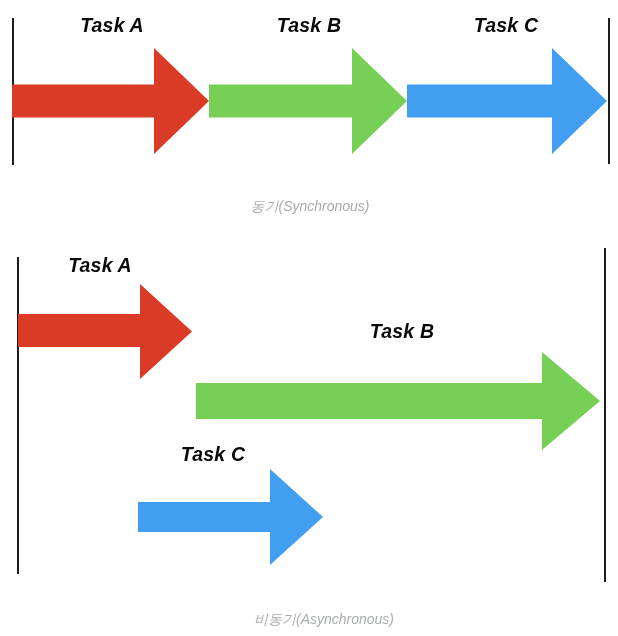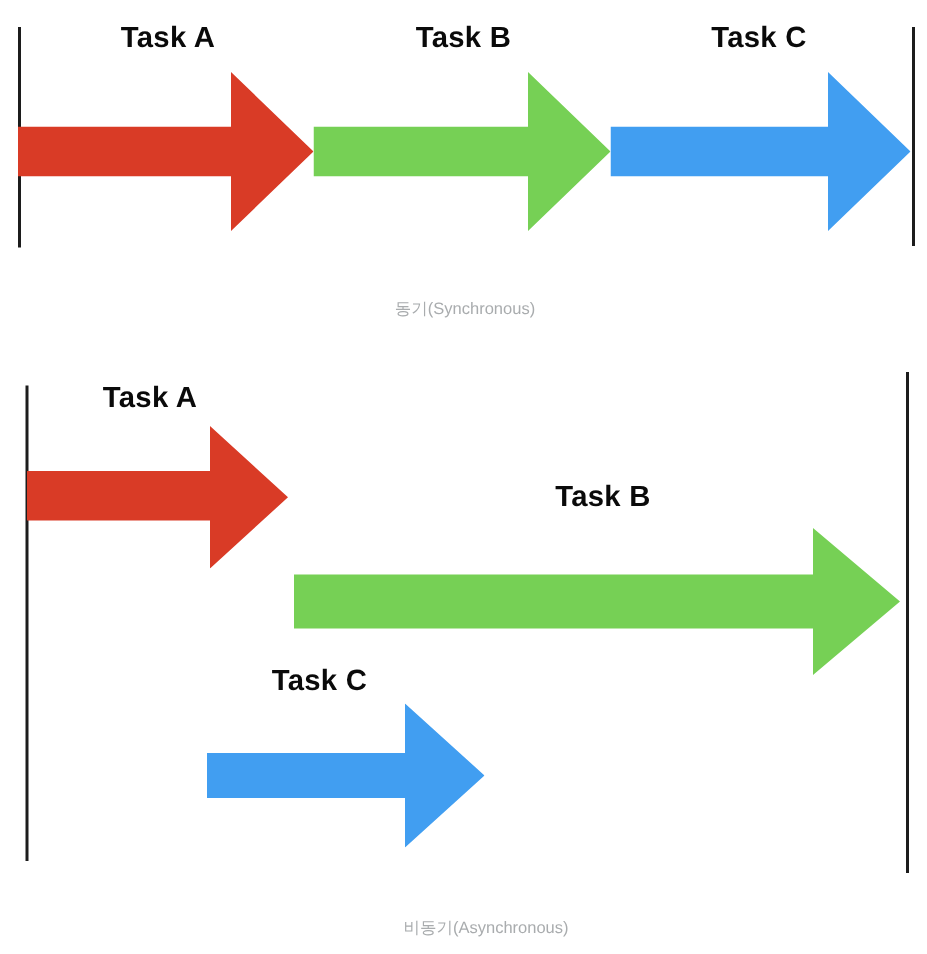--- a/index.html
+++ b/index.html
@@ -3,41 +3,41 @@
 <meta charset="utf-8">
 <style>
   * { margin: 0; padding: 0; box-sizing: border-box; }
   html, body { width: 618px; height: 636px; }
   body {
     font-family: "Liberation Sans", "DejaVu Sans", sans-serif;
     background: var(--background, #ffffff);
     position: relative;
     overflow: hidden;
   }
-  .diagram { position: absolute; inset: 0; }
+  .diagram { position: absolute; inset: 0; font-style: italic; }
   .vline {
     position: absolute;
     width: 2px;
     background: var(--timeline, #1c1c1c);
   }
   .task-label {
     position: absolute;
     transform: translateX(-50%);
     font-weight: bold;
     font-size: 19.5px;
     line-height: 22px;
     color: var(--label, #0a0a0a);
     white-space: nowrap;
     letter-spacing: 0.2px;
   }
   .arrow { position: absolute; display: block; }
   .caption {
     position: absolute;
     transform: translateX(-50%);
-    font-size: 11px;
+    font-size: 14px;
     line-height: 18px;
     color: var(--caption, #a9acae);
     white-space: nowrap;
   }
 
   
   #sync-line-left  { left: 12px;  top: 18px; height: 147px; }
   #sync-line-right { left: 608px; top: 18px; height: 146px; }
   #sync-label-a { left: 112px; top: 14px; }
   #sync-label-b { left: 309px; top: 14px; }

